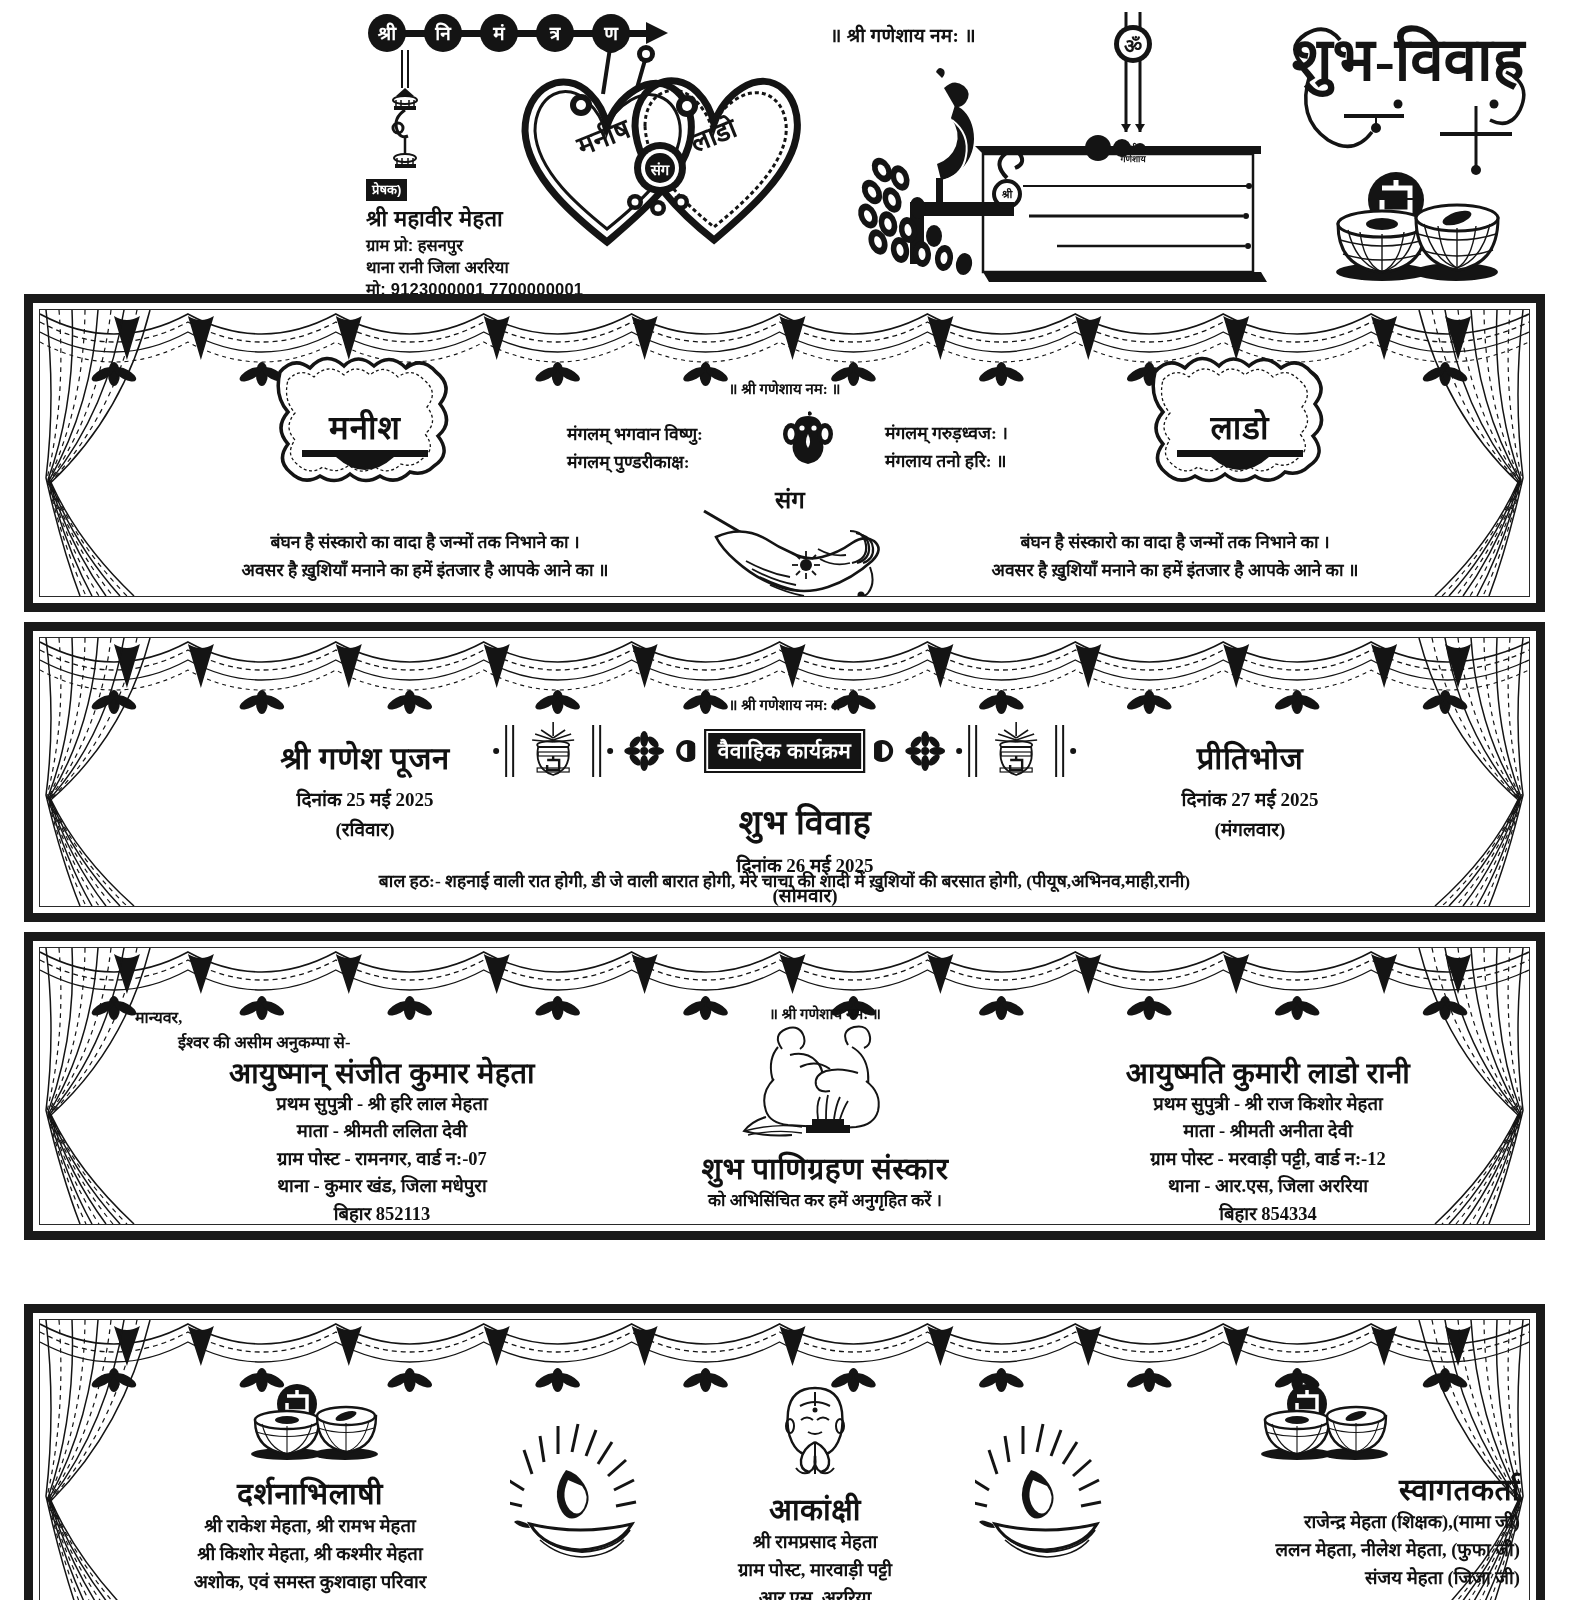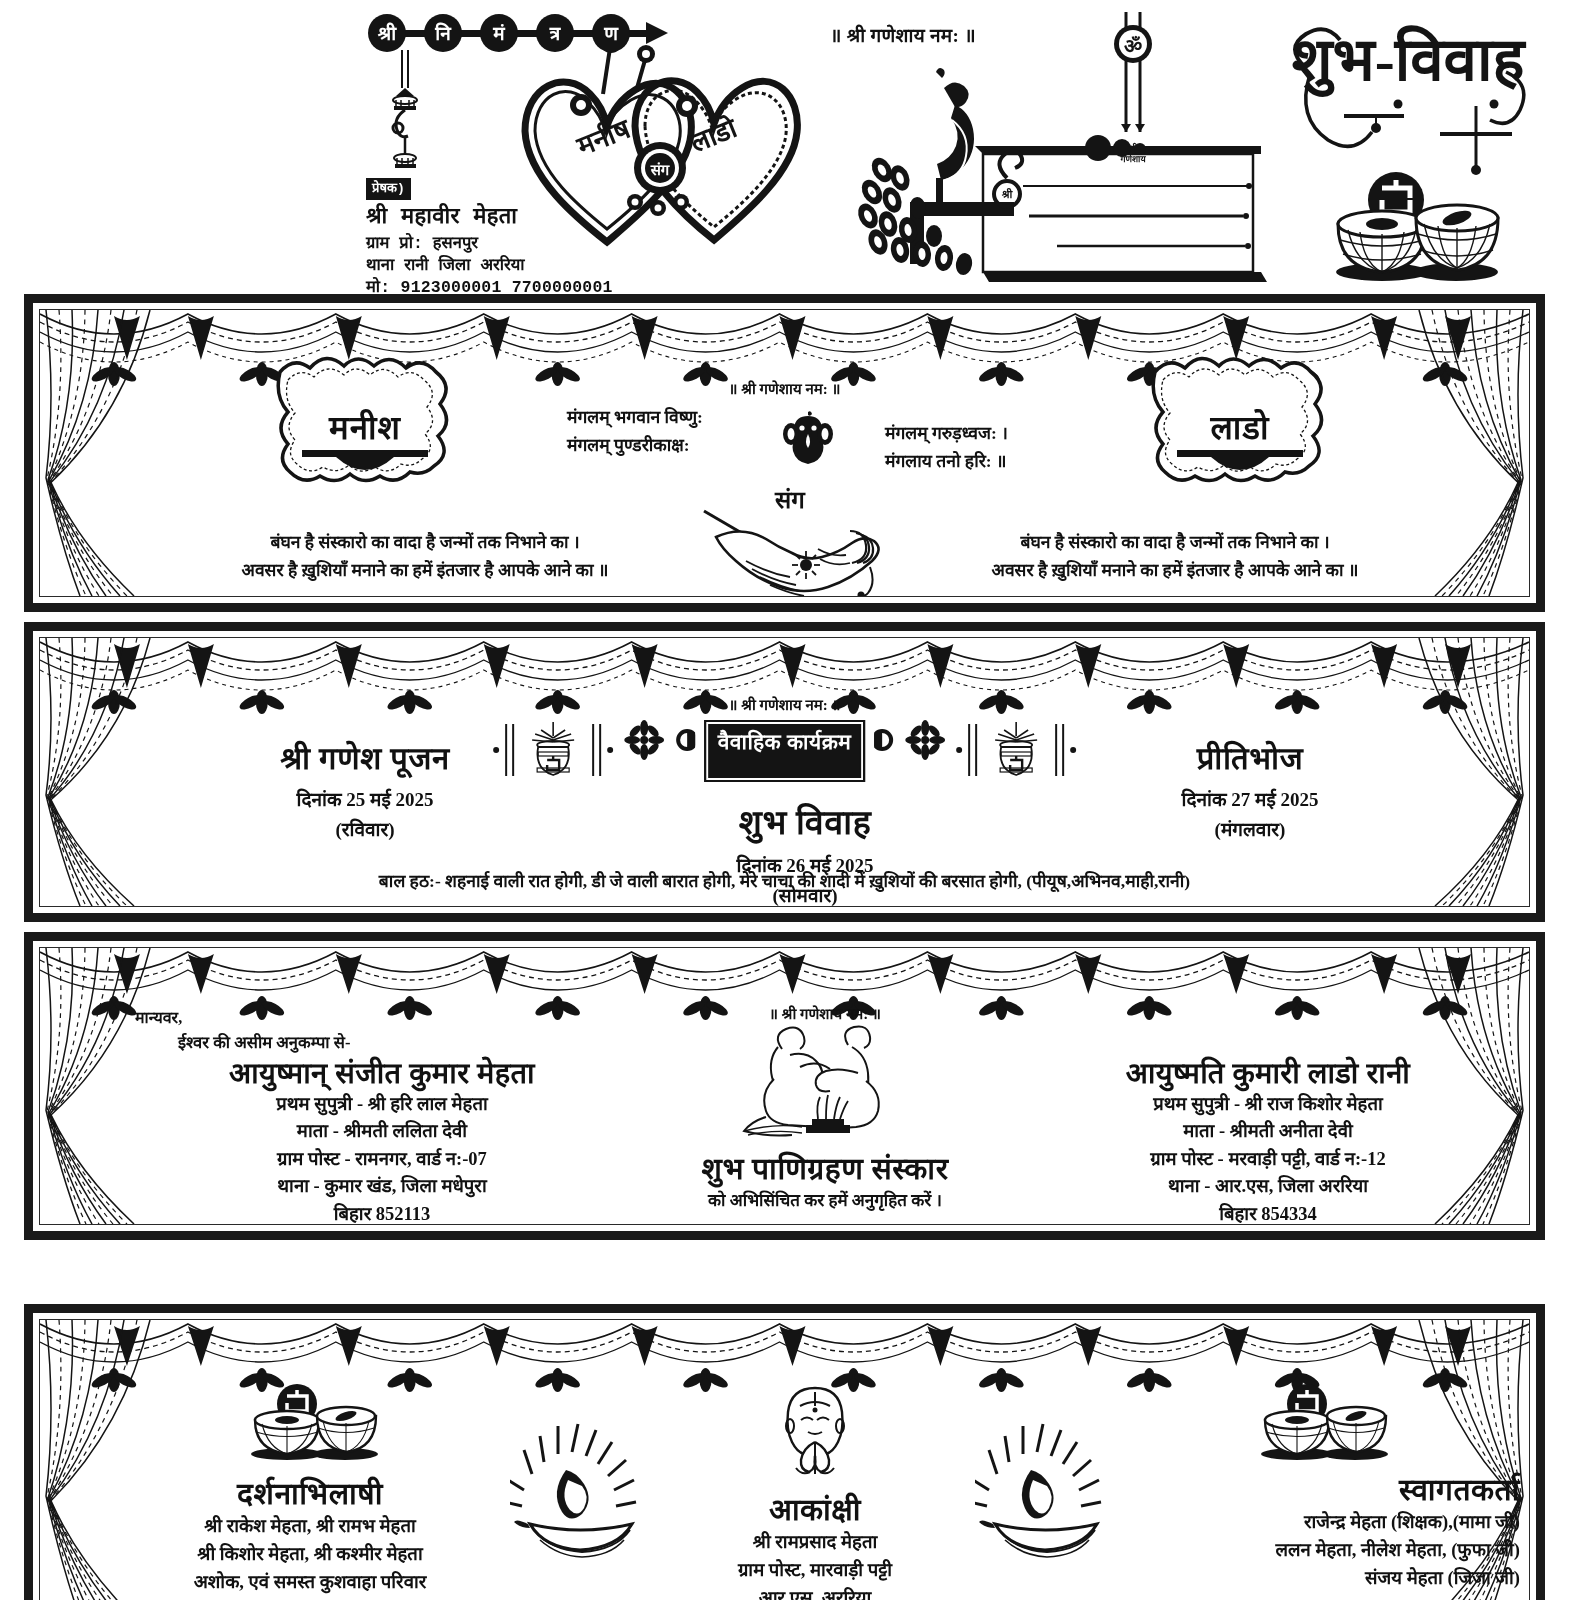--- a/index.html
+++ b/index.html
@@ -33,21 +33,21 @@
   .nimantran-arrow .arrowhead {
     width: 0; height: 0; border-left: 22px solid #141414;
     border-top: 11px solid transparent; border-bottom: 11px solid transparent;
     margin-left: -2px;
   }
 
   .hanging-lamp { position: absolute; left: 378px; top: 50px; }
 
   .sender-block {
     position: absolute; left: 366px; top: 178px;
-    font-family: Liberation Mono, monospace; line-height: 1.34;
+    font-family: Liberation Sans, sans-serif; line-height: 1.34;
   }
   .sender-tag {
     display: inline-block; background: #141414; color: #fff;
     font-size: 13px; padding: 2px 6px 3px 6px; font-weight: 700;
     margin-bottom: 3px;
   }
   .sender-name { font-size: 22px; font-weight: 700; letter-spacing: .3px; }
   .sender-line { font-size: 16.5px; font-weight: 600; }
   .sender-phone { font-size: 16.5px; font-weight: 700; letter-spacing: .2px; }
 
@@ -110,42 +110,42 @@
   .center-invoke {
     position:absolute; left:50%; transform: translateX(-50%);
     font-family:"Liberation Serif", serif; font-weight:700; font-size:15px;
     white-space: nowrap;
   }
   .mangalam {
     position: absolute; top: 94px;
     font-family: "Liberation Serif", serif;
     font-size: 17.5px; font-weight: 600; line-height: 1.58; white-space: nowrap;
   }
-  #mangalam-left  { left: 527px; text-align: left; }
+  #mangalam-left  { left: 527px; text-align: left; margin-top: 17px; }
   #mangalam-right { left: 845px; text-align: left; margin-top: 16px; }
   .ganesha-glyph { position: absolute; left: 742px; top: 100px; }
   .sang-word {
     position: absolute; left: 735px; top: 172px;
     font-family: "Liberation Serif", serif; font-size: 24px; font-weight: 700;
   }
   .handshake-art { position: absolute; left: 660px; top: 185px; }
 
   
   .event-col { position: absolute; text-align: center; font-family: "Liberation Serif", serif; }
   .event-title { font-size: 31px; font-weight: 700; letter-spacing: .6px; }
   .event-title.big { font-size: 34px; }
   .event-date { font-size: 19px; font-weight: 700; margin-top: 8px; }
   .event-day  { font-size: 19px; font-weight: 600; margin-top: 4px; }
   #event-ganesh { left: 110px; top: 98px; width: 430px; }
   #event-main   { left: 555px; top: 128px; width: 420px; margin-top: 32px; }
   #event-preeti { left: 1000px; top: 98px; width: 420px; }
 
   .ribbon-row {
     position: absolute; left: 50%; transform: translateX(-50%);
-    top: 82px; display: flex; gap: 9px;
+    top: 82px; display: flex; align-items: center; gap: 9px;
   }
   .ribbon {
     background: #141414; color: #fff; padding: 5px 12px 7px 12px;
     font-family: "Liberation Serif", serif; font-size: 21px; font-weight: 700;
     letter-spacing: .5px; border: 2px solid #141414;
     box-shadow: inset 0 0 0 2px #fff, inset 0 0 0 4px #141414;
   }
 
   .footer-line {
     position: absolute; left: 0; bottom: 14px; width: 100%;

